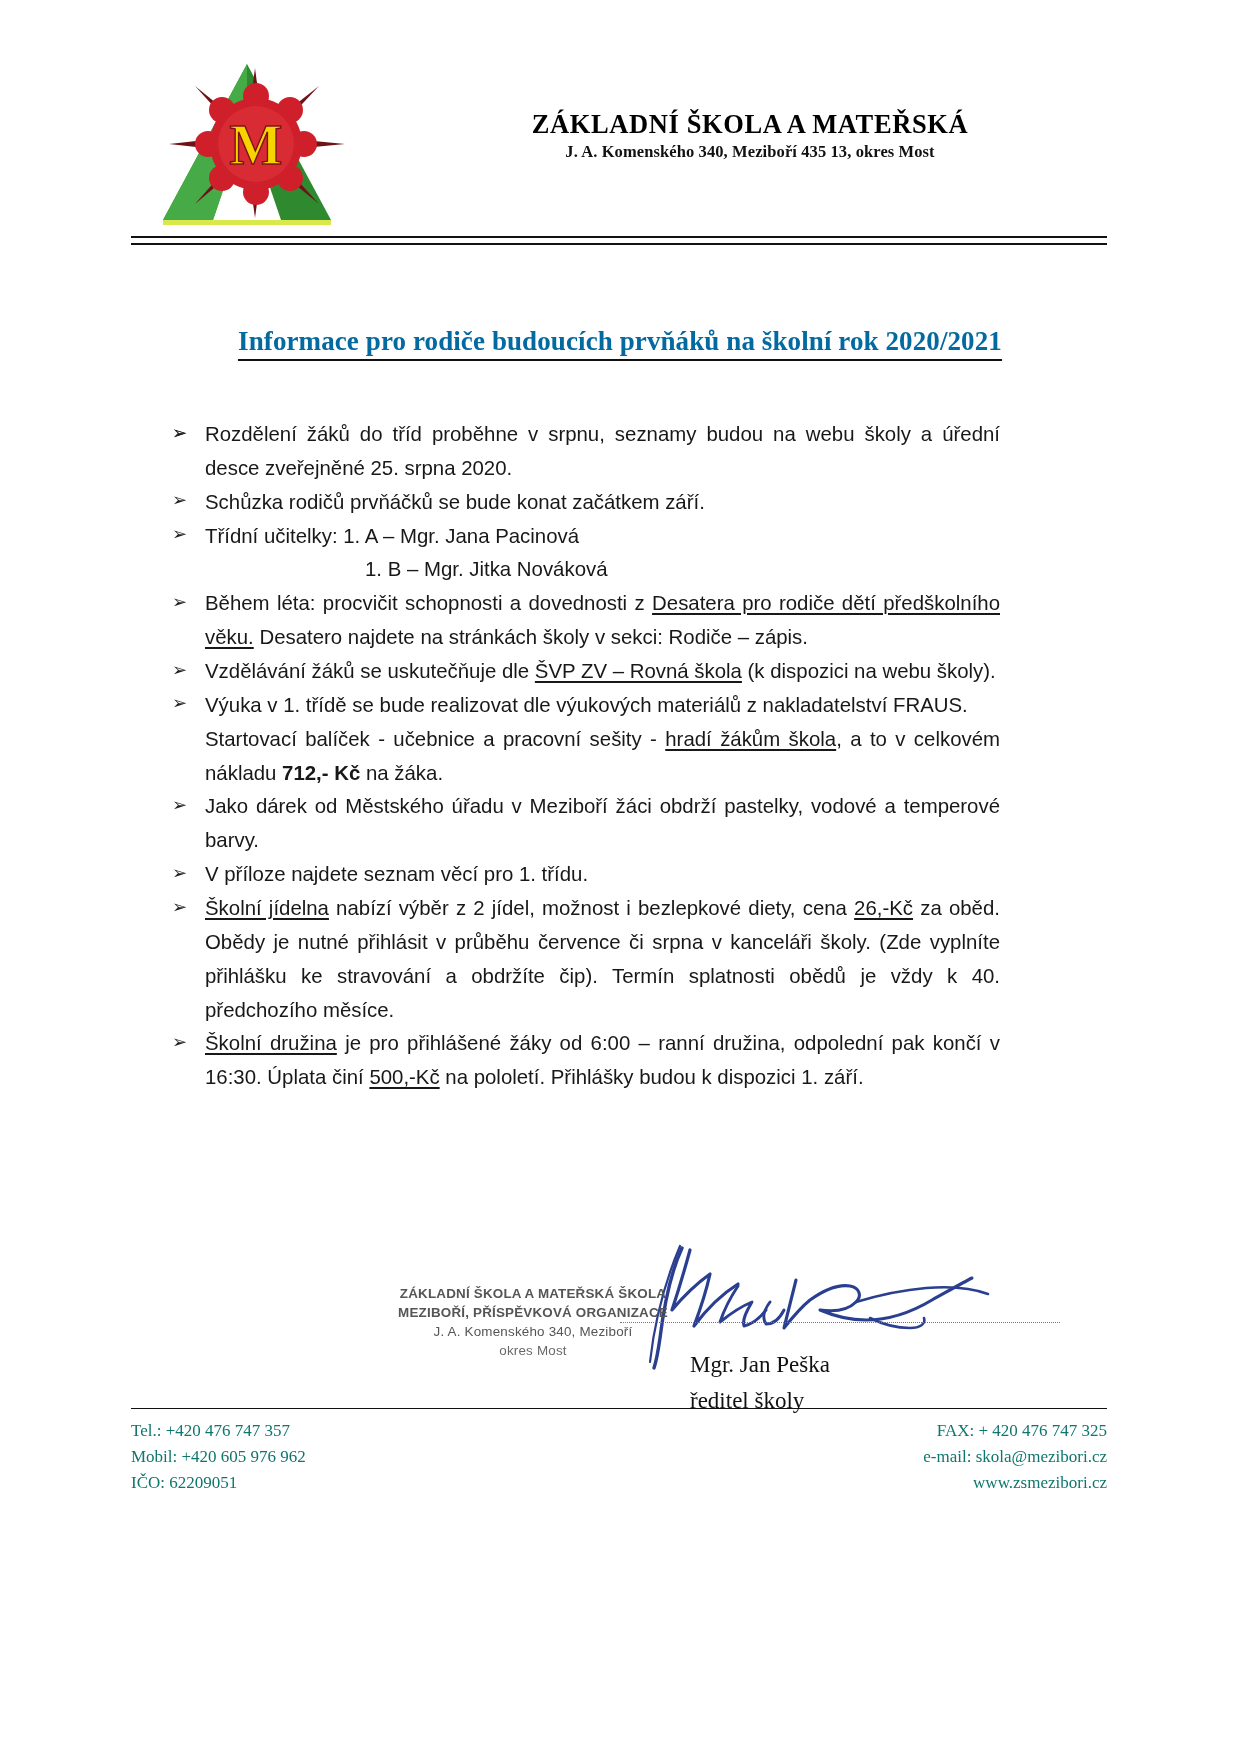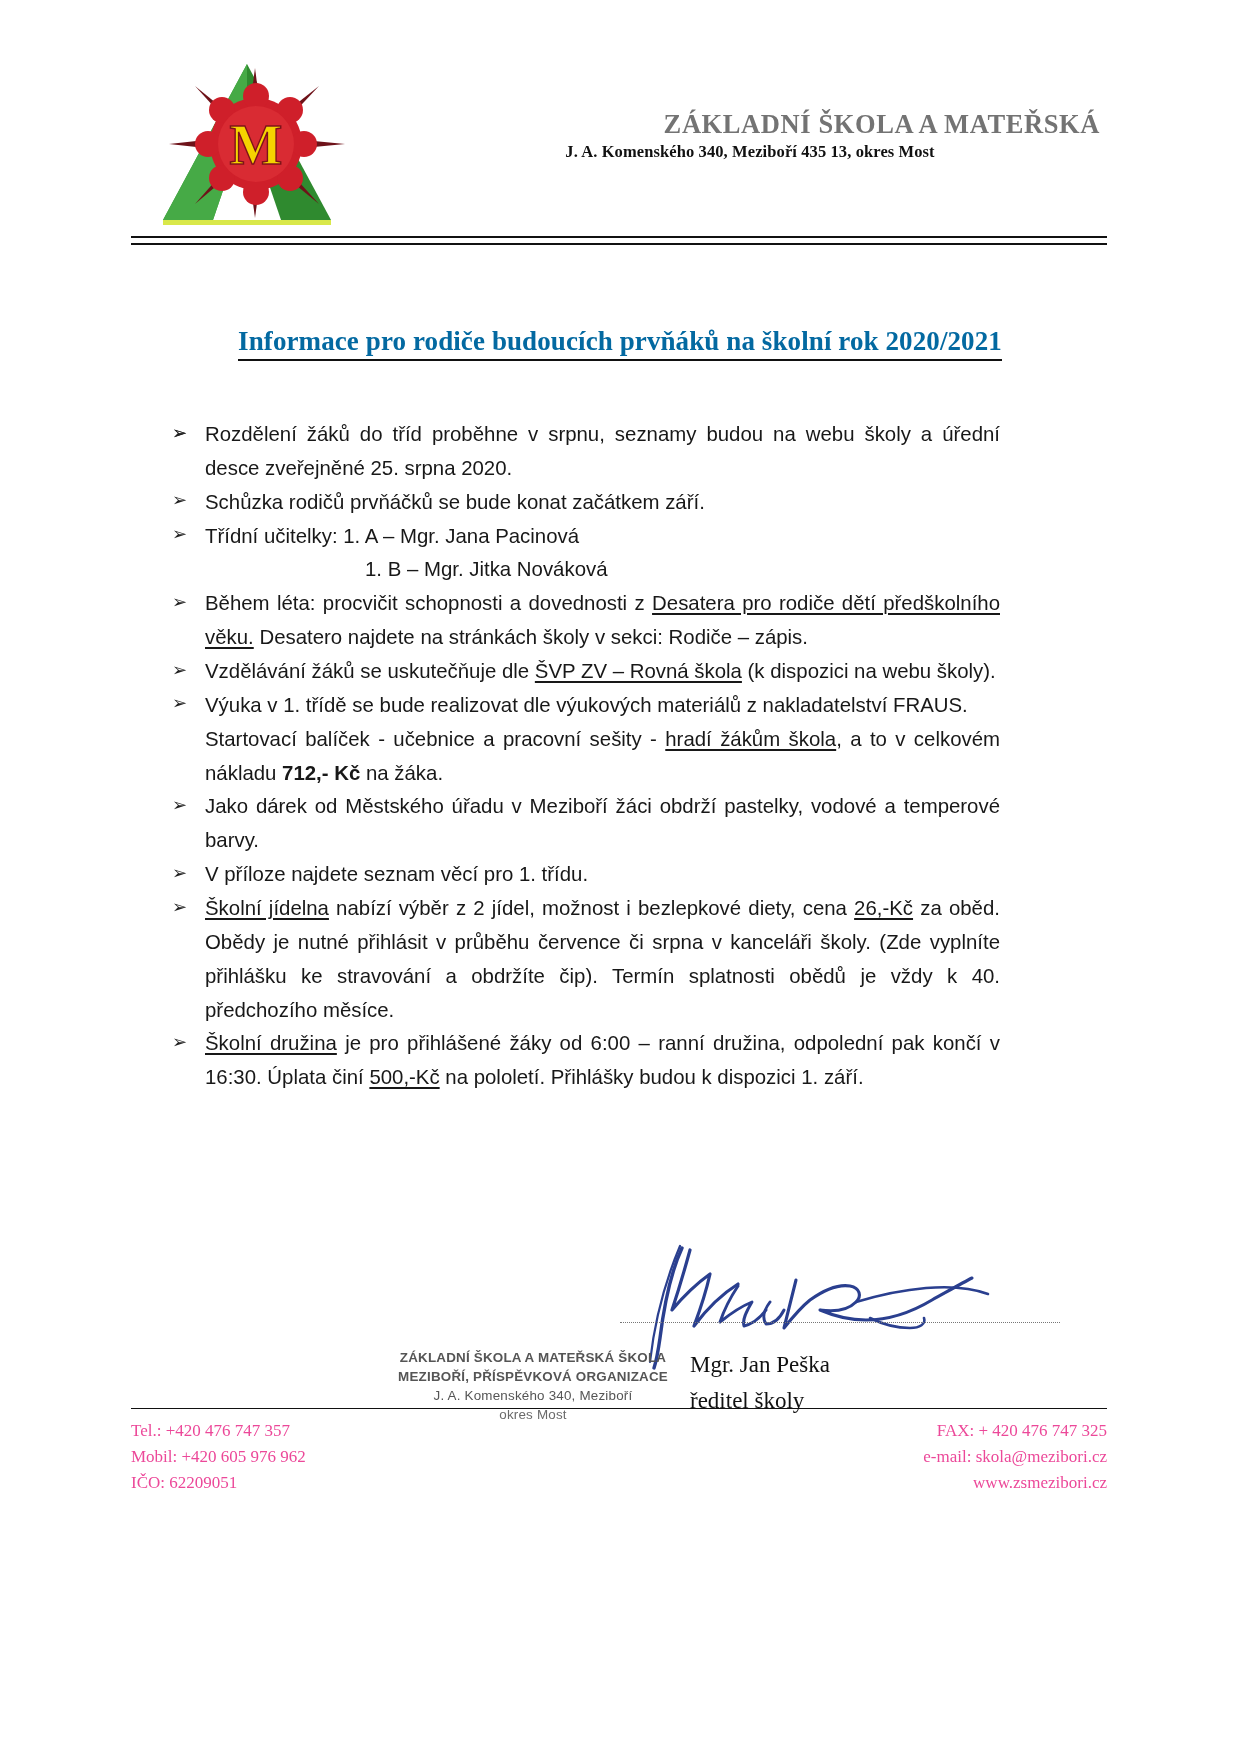--- a/index.html
+++ b/index.html
@@ -38,23 +38,22 @@
     top: 108px;
     width: 700px;
     text-align: center;
   }
   .school-line1, .school-line2 {
     font-family: "Liberation Serif", serif;
     font-weight: bold;
     font-size: 26.5px;
     letter-spacing: 0.6px;
     line-height: 1.28;
-    color: #737373;
+    color: #000000;
     white-space: nowrap;
-    text-align: right;
   }
   .school-addr {
     font-family: "Liberation Serif", serif;
     font-weight: bold;
     font-size: 16.5px;
     letter-spacing: 0.1px;
     color: #111;
     white-space: nowrap;
   }
 
@@ -137,21 +136,21 @@
     position: absolute;
     left: 620px;
     top: 1322px;
     width: 440px;
     border-top: 1px dotted #777;
   }
 
   .stamp {
     position: absolute;
     left: 388px;
-    top: 1348px;
+    top: 1284px;
     width: 290px;
     text-align: center;
     color: #555;
     font-size: 13.4px;
     line-height: 1.42;
     letter-spacing: 0.2px;
   }
   .stamp .s1, .stamp .s2 { font-weight: bold; }
   .stamp .s4 { color: #6a6a6a; }
 
@@ -176,21 +175,21 @@
     border-top: 1.6px solid #111;
   }
   .footer {
     position: absolute;
     left: 131px;
     top: 1418px;
     width: 976px;
     font-family: "Liberation Serif", serif;
     font-size: 17px;
     line-height: 1.52;
-    color: #ec4899;
+    color: #0f766e;
     display: flex;
     justify-content: space-between;
   }
   .footer-left { text-align: left; }
   .footer-right { text-align: right; }
 </style>
 </head>
 <body>
 
 <div class="letterhead">

